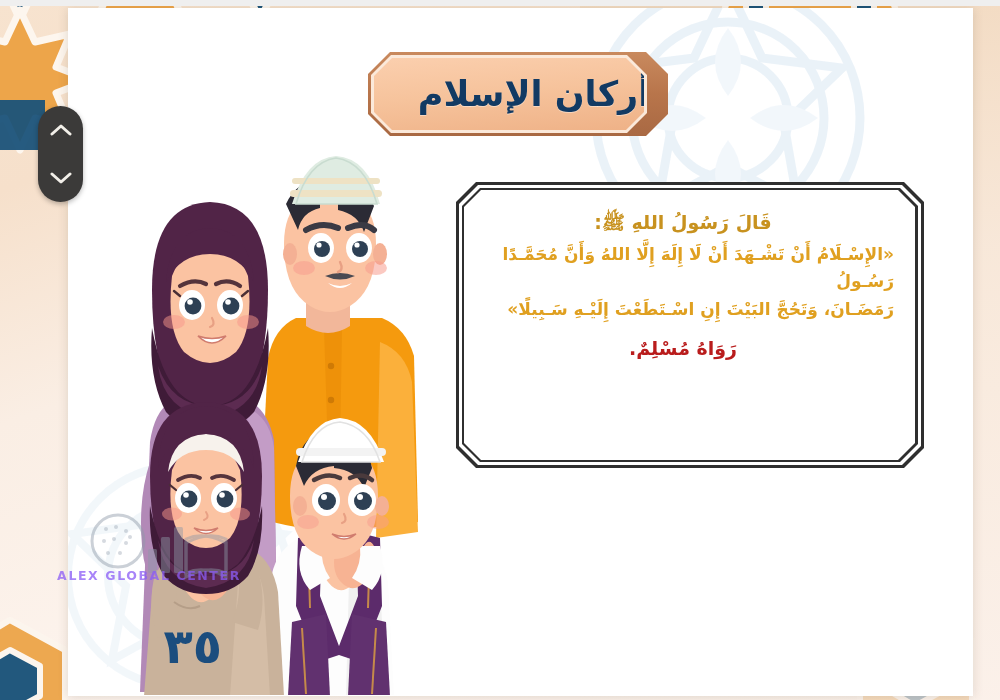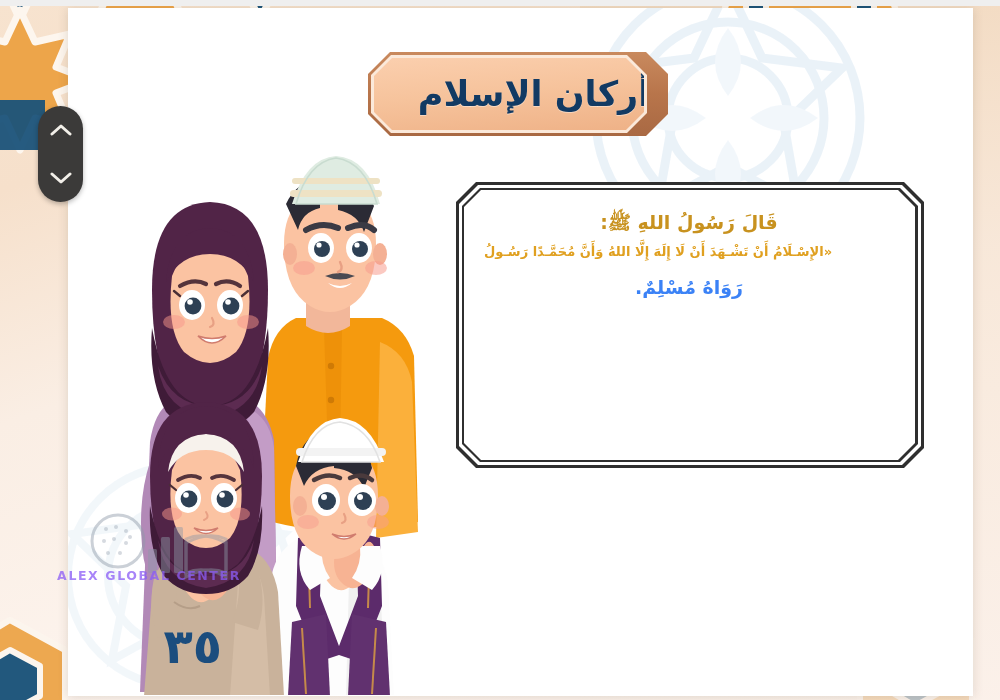--- a/index.html
+++ b/index.html
@@ -124,35 +124,35 @@
     clip-path:polygon(19px 0,443px 0,462px 19px,462px 261px,443px 280px,19px 280px,0 261px,0 19px);
   }
   .hadith-box .frame-in{
     position:absolute;left:6px;top:6px;right:6px;bottom:6px;background:#2f2f2f;
     clip-path:polygon(18px 0,438px 0,456px 18px,456px 256px,438px 274px,18px 274px,0 256px,0 18px);
   }
   .hadith-box .paper{
     position:absolute;left:8px;top:8px;right:8px;bottom:8px;background:#ffffff;
     clip-path:polygon(17px 0,434px 0,451px 17px,451px 253px,434px 270px,17px 270px,0 253px,0 17px);
     direction:rtl;
-    padding:16px 22px 10px 20px;
+    padding:16px 22px 10px 8px;
     box-sizing:border-box;
   }
   .hadith-head{
     font-size:19px;color:#c8921f;font-weight:bold;text-align:center;
     direction:rtl;line-height:1.5;margin:2px 0 4px 0;
     font-family:"DejaVu Sans","Liberation Sans",sans-serif;
   }
   .hadith-body{
-    font-size:13px;color:#e0a020;font-weight:bold;text-align:left;
+    font-size:17px;color:#e0a020;font-weight:bold;text-align:right;
     direction:rtl;line-height:1.62;
     font-family:"DejaVu Sans","Liberation Sans",sans-serif;
   }
   .hadith-source{
-    font-size:19px;color:#3b82f6;font-weight:bold;text-align:center;
+    font-size:19px;color:#b91c1c;font-weight:bold;text-align:center;
     direction:rtl;margin-top:14px;
     font-family:"DejaVu Sans","Liberation Sans",sans-serif;
   }
 
   
   .illustration{
     position:absolute;left:128px;top:150px;width:345px;height:545px;z-index:20;
   }
   .illustration svg{display:block;width:100%;height:100%;}
 
@@ -490,20 +490,21 @@
   </svg>
   <div class="wm-text">ALEX GLOBAL CENTER</div>
 
   <div class="hadith-box">
     <div class="frame-out"></div>
     <div class="frame-gap"></div>
     <div class="frame-in"></div>
     <div class="paper">
       <div class="hadith-head">قَالَ رَسُولُ اللهِ ﷺ:</div>
       <div class="hadith-body">«الإِسْـلَامُ أَنْ تَشْـهَدَ أَنْ لَا إِلَهَ إِلَّا اللهُ وَأَنَّ مُحَمَّـدًا رَسُـولُ</div>
+      <div class="hadith-body">رَمَضَـانَ، وَتَحُجَّ البَيْتَ إِنِ اسْـتَطَعْتَ إِلَيْـهِ سَـبِيلًا»</div>
       <div class="hadith-source">رَوَاهُ مُسْلِمٌ.</div>
     </div>
   </div>
 
   <div class="page-number">٣٥</div>
 
   <div class="nav-pill">
     <div class="nav-btn">
       <svg width="22" height="14" viewBox="0 0 22 14" fill="none">
         <path d="M2 11 L11 3 L20 11" stroke="#f2efe9" stroke-width="3" stroke-linecap="round" stroke-linejoin="round"></path>

